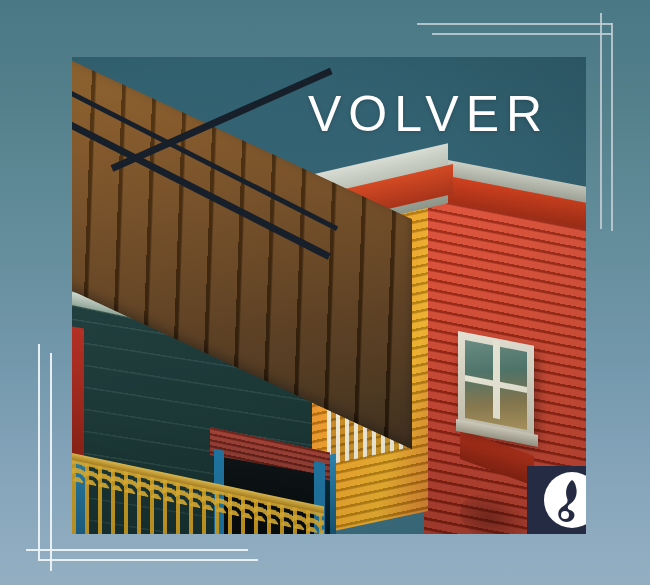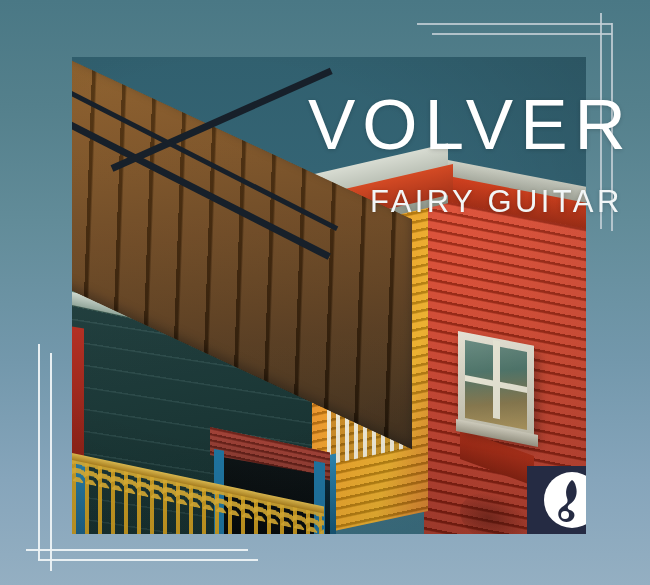--- a/index.html
+++ b/index.html
@@ -335,21 +335,21 @@
       radial-gradient(ellipse at 30% 40%, rgba(0,0,0,0) 45%, rgba(0,0,0,.16) 100%);
     pointer-events: none;
   }
 
   
   .title-main {
     position: absolute;
     left: 308px;
     top: 89px;
     color: #ffffff;
-    font-size: 71px;
+    font-size: 50px;
     font-weight: 300;
     letter-spacing: 7px;
     line-height: 1;
     white-space: nowrap;
     text-shadow: 0 1px 4px rgba(0,0,0,.18);
   }
   .title-sub {
     position: absolute;
     left: 370px;
     top: 186px;
@@ -480,21 +480,20 @@
     <div class="layer awning"></div>
     <div class="layer awning-ribs"></div>
     <div class="layer awning-beam" style="left:-10px; top:60px; width:300px; transform: rotate(27deg);"></div>
     <div class="layer awning-beam" style="left:40px; top:108px; width:240px; transform: rotate(-24deg);"></div>
     <div class="layer awning-beam" style="left:-20px; top:24px; width:320px; transform: rotate(27deg); height:5px;"></div>
 
     <div class="layer vignette"></div>
   </div>
 
   <div class="title-main">VOLVER</div>
-  <div class="title-sub">FAIRY GUITAR</div>
 
   <div id="logo">
     <div class="disc"></div>
     <svg class="scroll-silhouette" viewBox="0 0 26 44">
       <path d="M16 0 C10 5, 9 13, 11 18 C13 23, 9 25, 6 27
                C2 30, 1 35, 4 39 C7 43, 14 43, 17 39
                C20 35, 18 31, 14 30 C11 29, 11 26, 14 24
                C19 21, 22 14, 20 7 C19 3, 18 1, 16 0 Z" fill="#252b43"></path>
       <circle cx="9" cy="35" r="4" fill="#ffffff"></circle>
     </svg>

